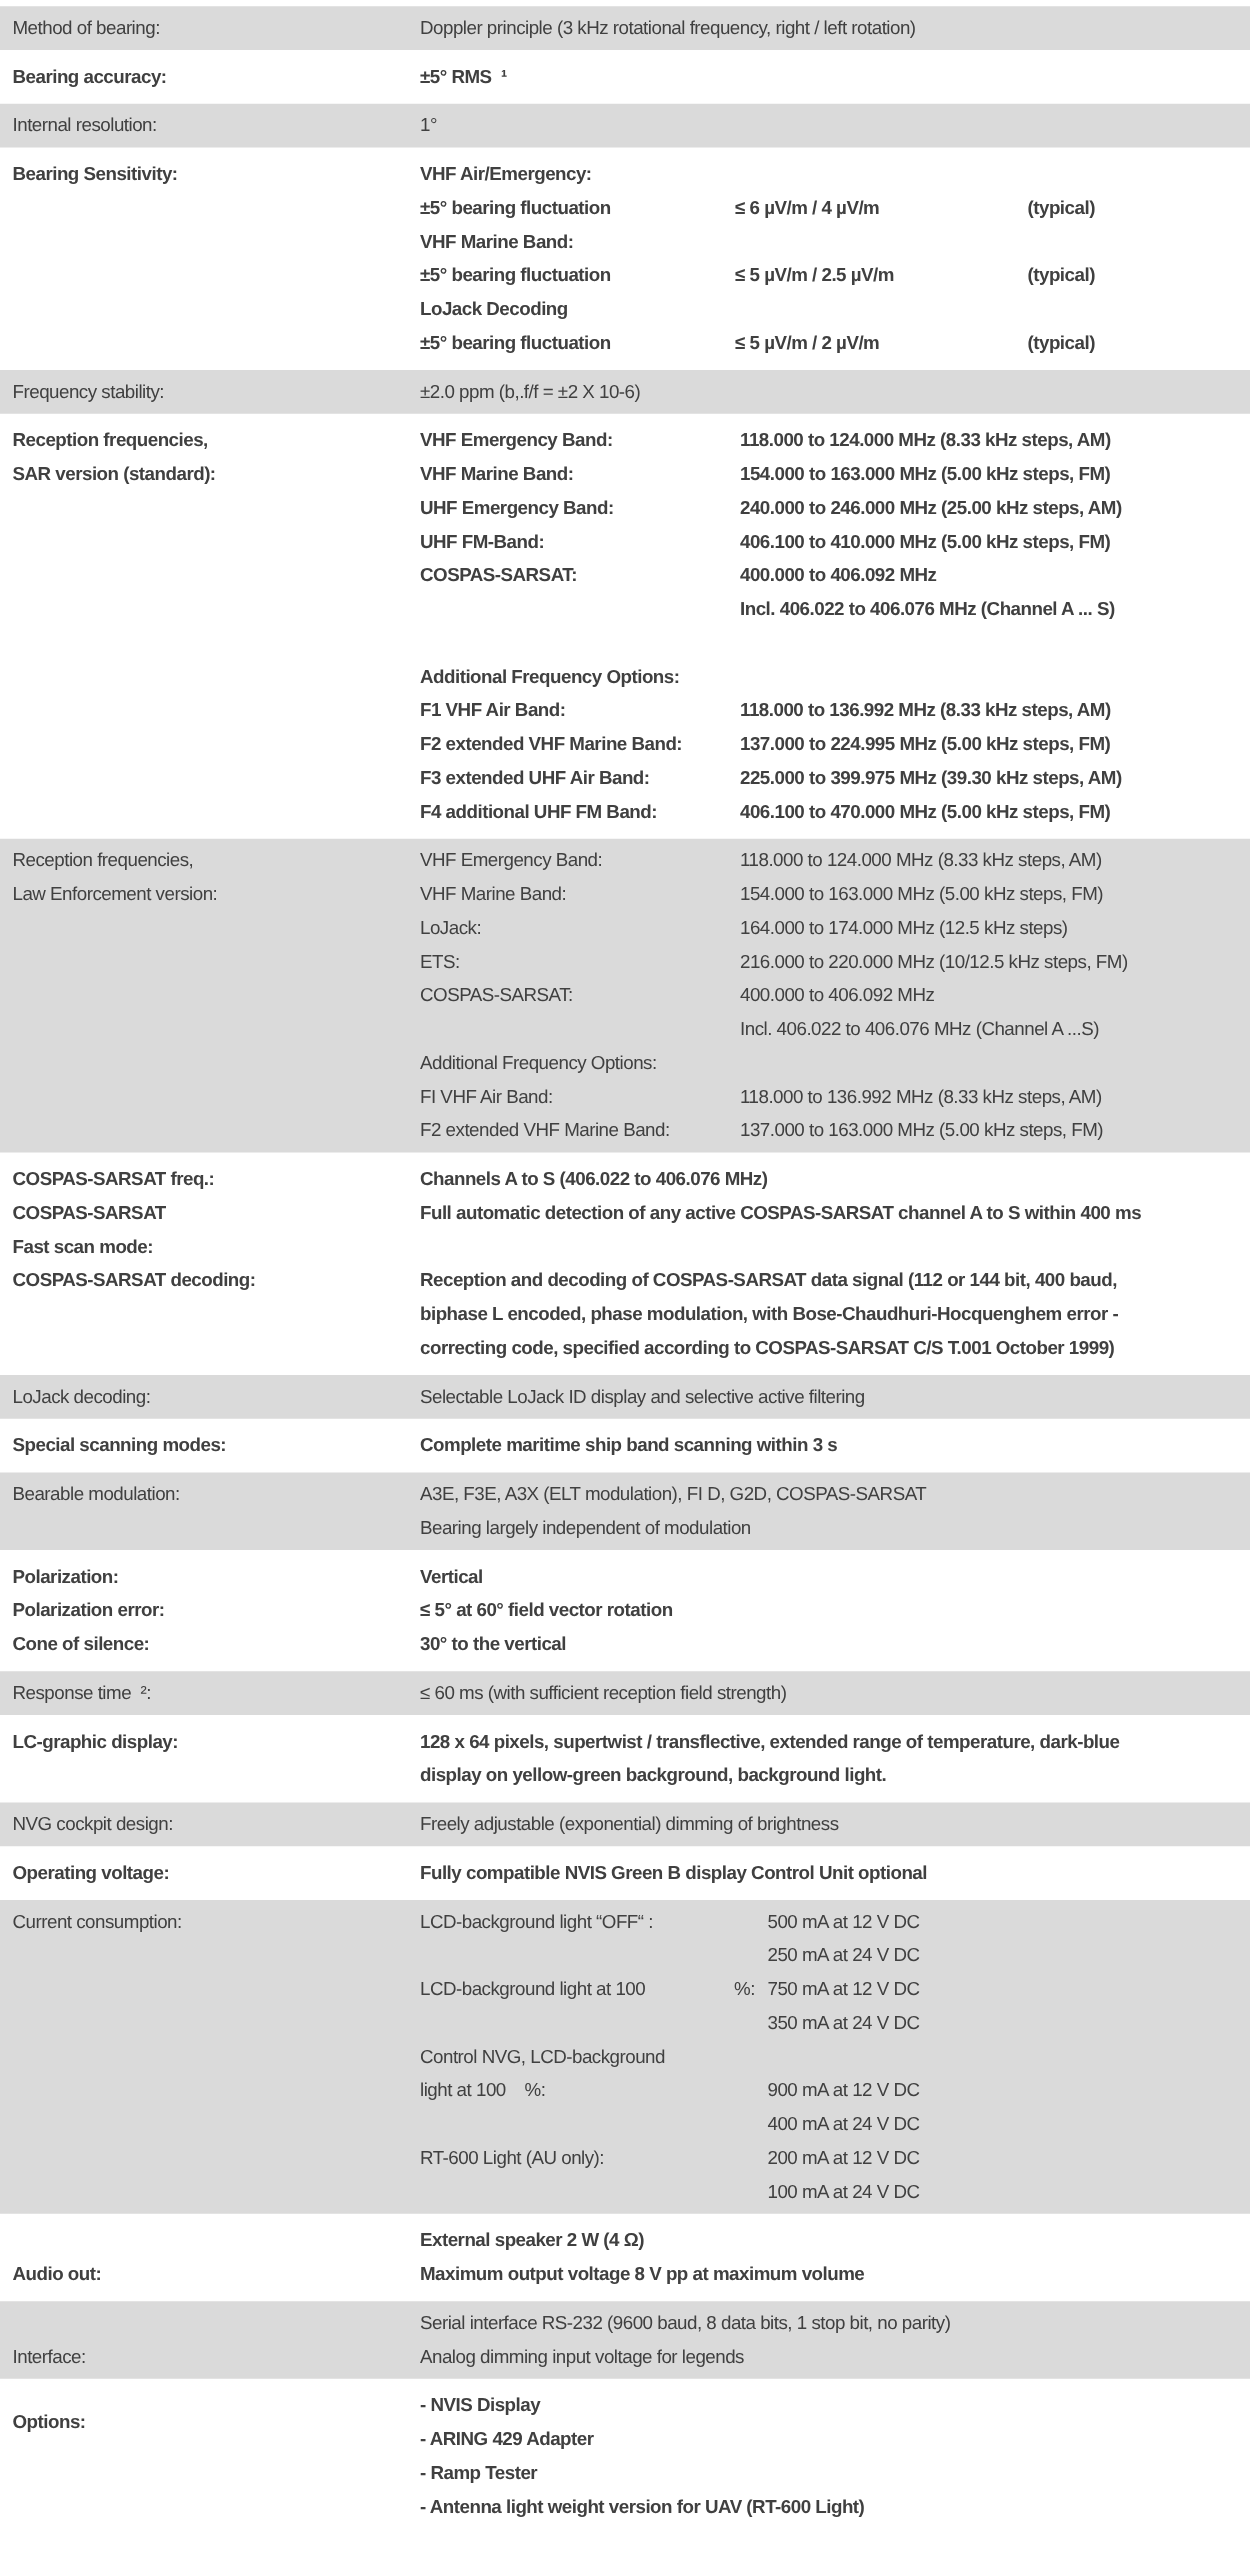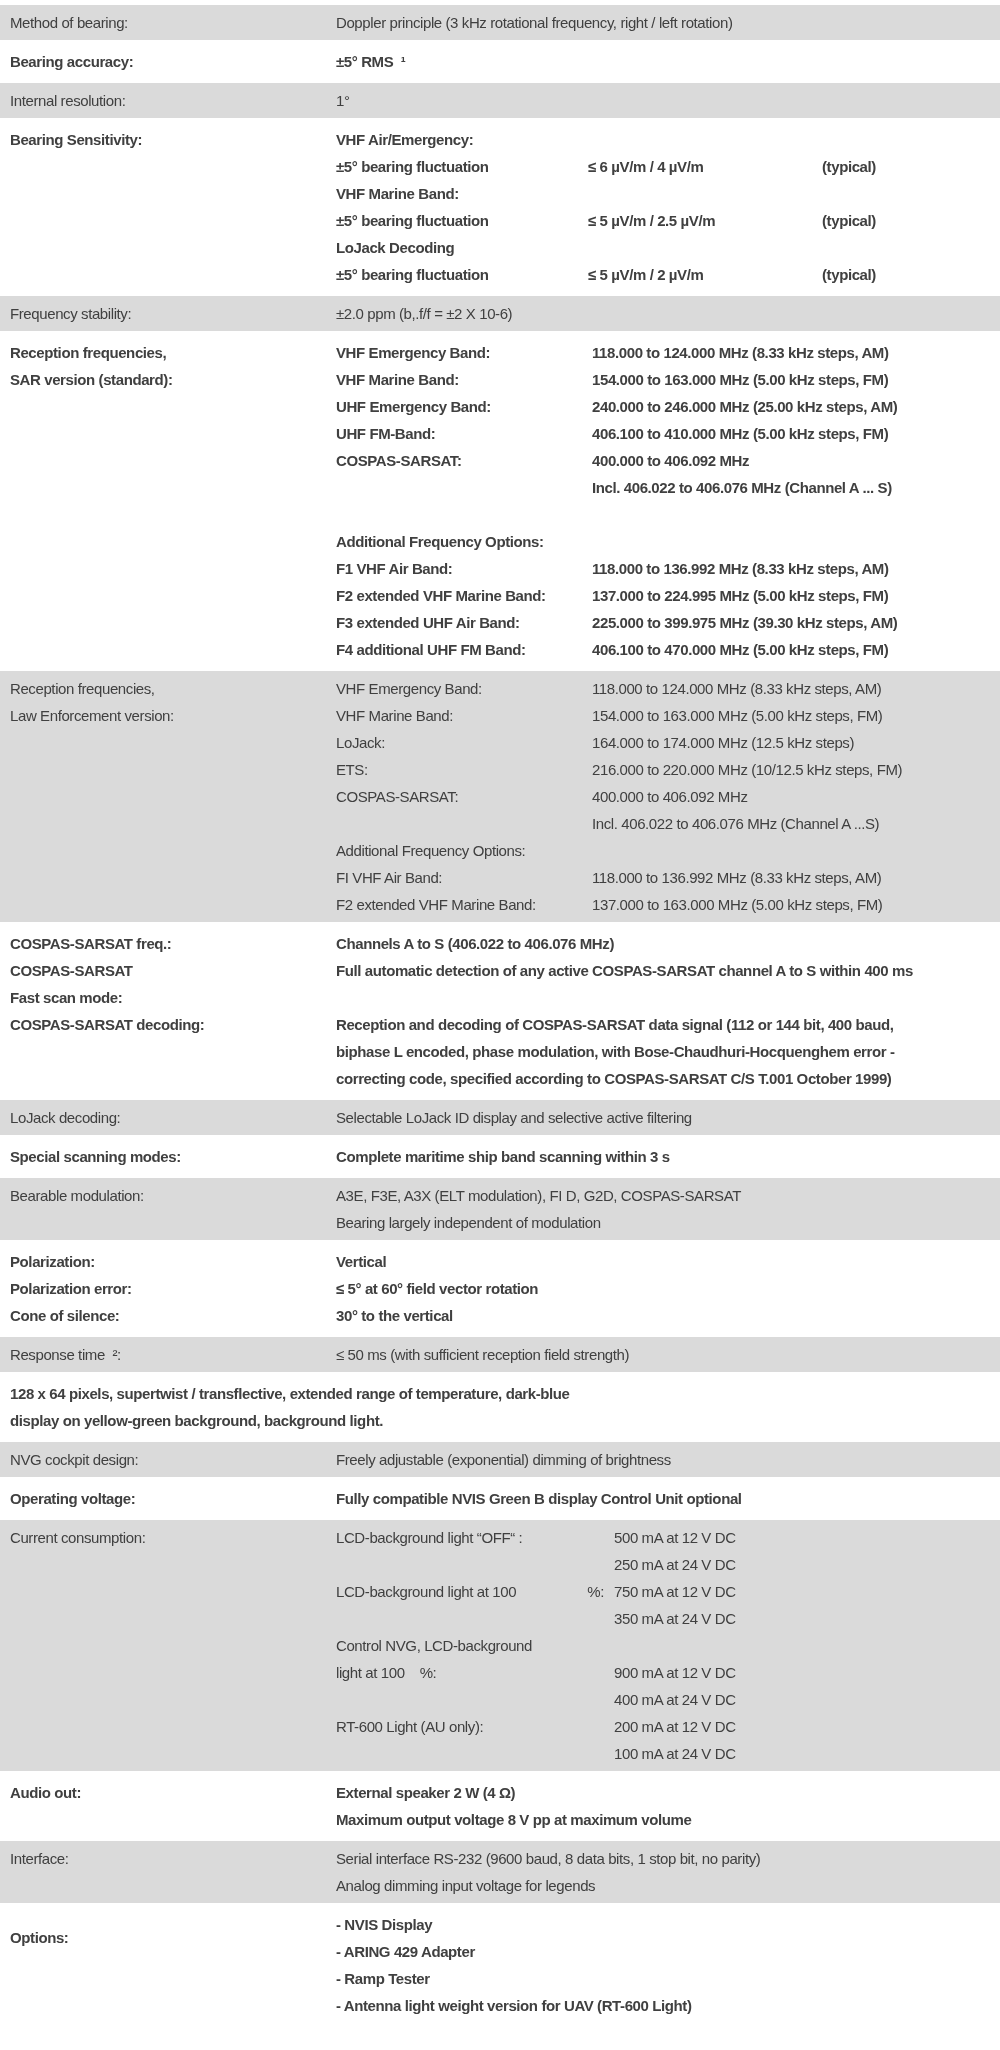--- a/index.html
+++ b/index.html
@@ -8,21 +8,21 @@
     padding-top:5px;overflow:hidden;
     font-family:"Liberation Sans",sans-serif;
     font-size:15px;line-height:27px;letter-spacing:-0.4px;
     color:#404040;
   }
   .row{display:flex;padding:4px 0 4px 10px;margin-bottom:4px;background:#ffffff;}
   .row.gray{background:#dadada;}
   .row.b{font-weight:700;}
   .col-label{flex:0 0 326px;width:326px;}
   .col-content{flex:1;min-width:0;}
-  .lv-c .col-label{display:flex;flex-direction:column;justify-content:flex-start;}
+  .lv-c .col-label{display:flex;flex-direction:column;justify-content:flex-end;}
   .lv-o .col-label{padding-top:13px;}
   .ln{min-height:27px;white-space:nowrap;}
   .prow{display:flex;}
   .pa{flex:0 0 256px;display:flex;justify-content:space-between;padding-right:10px;box-sizing:border-box;}
   .prow.wide .pa{flex-basis:278px;}
   .pb{flex:1;min-width:0;}
   .trow{display:flex;}
   .ta{flex:0 0 252px;}
   .tb{flex:0 0 234px;}
   .tc{flex:1;min-width:0;}
@@ -294,24 +294,27 @@
           <div class="ln">Vertical</div>
           <div class="ln">≤ 5° at 60° field vector rotation</div>
           <div class="ln">30° to the vertical</div>
         </div>
       </div>
       <div class="row gray">
         <div class="col-label">
           <div class="ln">Response time&nbsp;&nbsp;²:</div>
         </div>
         <div class="col-content">
-          <div class="ln">≤ 50 ms (with sufficient reception field strength)</div>
-        </div>
-      </div>
-      <div class="row b">
+          <div class="ln">≤ 60 ms (with sufficient reception field strength)</div>
+        </div>
+      </div>
+      <div class="row b">
+        <div class="col-label">
+          <div class="ln">LC-graphic display:</div>
+        </div>
         <div class="col-content">
           <div class="ln">128 x 64 pixels, supertwist / transflective, extended range of temperature, dark-blue</div>
           <div class="ln">display on yellow-green background, background light.</div>
         </div>
       </div>
       <div class="row gray">
         <div class="col-label">
           <div class="ln">NVG cockpit design:</div>
         </div>
         <div class="col-content">

